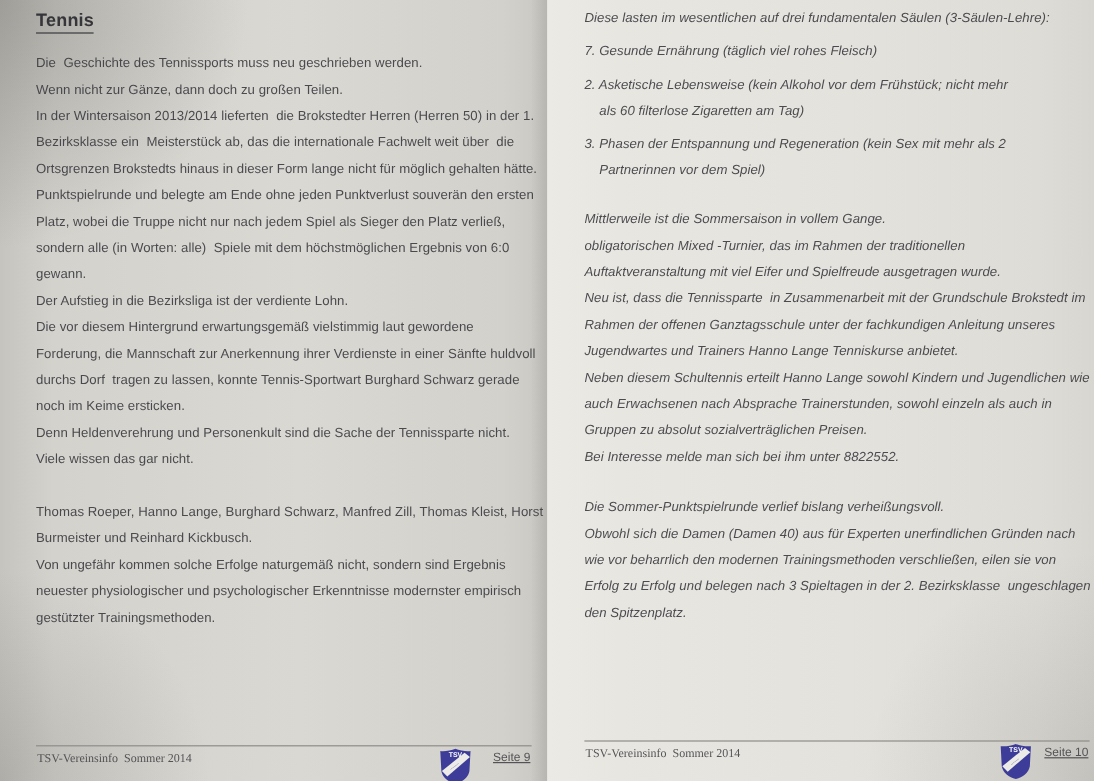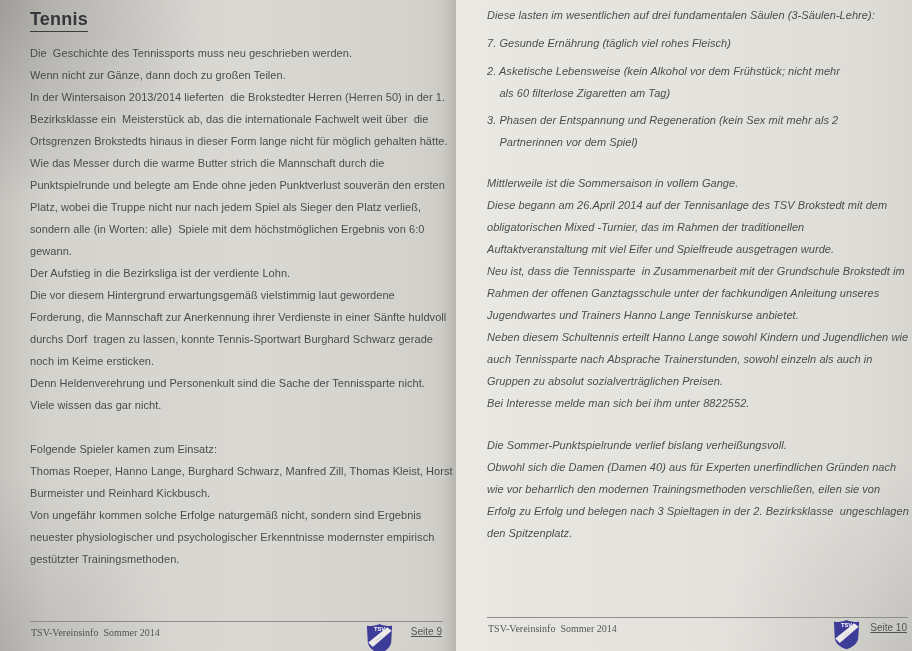--- a/index.html
+++ b/index.html
@@ -22,21 +22,21 @@
       radial-gradient(circle at 100% 100%, rgba(70,68,64,0.14), rgba(70,68,64,0) 24%),
       linear-gradient(to right, #eceae5 0px, #e8e6e1 60px, #e4e2dd 55%, #dedcd7 90%, #d8d6d1 100%);
   }
   
   .page-left::after {
     content:""; position:absolute; top:0; right:0; width:14px; height:100%;
     background:linear-gradient(to right, rgba(90,88,84,0), rgba(90,88,84,0.16));
   }
   .title {
     position:absolute; left:30px; top:9px;
-    font-size:18px; font-weight:bold; color:#35353a;
+    font-size:15px; font-weight:bold; color:#35353a;
     border-bottom:1.5px solid #3a3a3f; padding-bottom:1px; letter-spacing:0.2px;
   }
   .content { position:absolute; color:#3b3b40; font-size:11px; letter-spacing:0.05px; }
   .content-left  { left:30px; top:42px;  width:418px; }
   .content-right { left:31px; top:4px;   width:422px;font-style:italic; }
   .tline { line-height:22px; height:22px; white-space:pre; opacity:0.9; }
   
   .content-left  .para + .para { margin-top:22px; }
   .content-right .para-1 { margin-top:6px; }
   .content-right .para-2 { margin-top:6px; }
@@ -61,35 +61,33 @@
 
   <div class="page page-left">
     <div class="title">Tennis</div>
     <div class="content content-left">
         <div class="para para-0">
           <div class="tline">Die  Geschichte des Tennissports muss neu geschrieben werden.</div>
           <div class="tline">Wenn nicht zur Gänze, dann doch zu großen Teilen.</div>
           <div class="tline">In der Wintersaison 2013/2014 lieferten  die Brokstedter Herren (Herren 50) in der 1.</div>
           <div class="tline">Bezirksklasse ein  Meisterstück ab, das die internationale Fachwelt weit über  die</div>
           <div class="tline">Ortsgrenzen Brokstedts hinaus in dieser Form lange nicht für möglich gehalten hätte.</div>
-          <div class="tline">Wie das Messer durch die warme Butter strich die Mannschaft durch die</div>
           <div class="tline">Punktspielrunde und belegte am Ende ohne jeden Punktverlust souverän den ersten</div>
           <div class="tline">Platz, wobei die Truppe nicht nur nach jedem Spiel als Sieger den Platz verließ,</div>
           <div class="tline">sondern alle (in Worten: alle)  Spiele mit dem höchstmöglichen Ergebnis von 6:0</div>
           <div class="tline">gewann.</div>
           <div class="tline">Der Aufstieg in die Bezirksliga ist der verdiente Lohn.</div>
           <div class="tline">Die vor diesem Hintergrund erwartungsgemäß vielstimmig laut gewordene</div>
           <div class="tline">Forderung, die Mannschaft zur Anerkennung ihrer Verdienste in einer Sänfte huldvoll</div>
           <div class="tline">durchs Dorf  tragen zu lassen, konnte Tennis-Sportwart Burghard Schwarz gerade</div>
           <div class="tline">noch im Keime ersticken.</div>
           <div class="tline">Denn Heldenverehrung und Personenkult sind die Sache der Tennissparte nicht.</div>
           <div class="tline">Viele wissen das gar nicht.</div>
         </div>
         <div class="para para-1">
-          <div class="tline">Folgende Spieler kamen zum Einsatz:</div>
           <div class="tline">Thomas Roeper, Hanno Lange, Burghard Schwarz, Manfred Zill, Thomas Kleist, Horst</div>
           <div class="tline">Burmeister und Reinhard Kickbusch.</div>
           <div class="tline">Von ungefähr kommen solche Erfolge naturgemäß nicht, sondern sind Ergebnis</div>
           <div class="tline">neuester physiologischer und psychologischer Erkenntnisse modernster empirisch</div>
           <div class="tline">gestützter Trainingsmethoden.</div>
         </div>
       </div>
     <div class="footer footer-left">
       <span class="finfo">TSV-Vereinsinfo  Sommer 2014</span>
       <span class="flogo">
@@ -115,28 +113,27 @@
         <div class="para para-2">
           <div class="tline">2. Asketische Lebensweise (kein Alkohol vor dem Frühstück; nicht mehr</div>
           <div class="tline">    als 60 filterlose Zigaretten am Tag)</div>
         </div>
         <div class="para para-3">
           <div class="tline">3. Phasen der Entspannung und Regeneration (kein Sex mit mehr als 2</div>
           <div class="tline">    Partnerinnen vor dem Spiel)</div>
         </div>
         <div class="para para-4">
           <div class="tline">Mittlerweile ist die Sommersaison in vollem Gange.</div>
-          <div class="tline">Diese begann am 26.April 2014 auf der Tennisanlage des TSV Brokstedt mit dem</div>
           <div class="tline">obligatorischen Mixed -Turnier, das im Rahmen der traditionellen</div>
           <div class="tline">Auftaktveranstaltung mit viel Eifer und Spielfreude ausgetragen wurde.</div>
           <div class="tline">Neu ist, dass die Tennissparte  in Zusammenarbeit mit der Grundschule Brokstedt im</div>
           <div class="tline">Rahmen der offenen Ganztagsschule unter der fachkundigen Anleitung unseres</div>
           <div class="tline">Jugendwartes und Trainers Hanno Lange Tenniskurse anbietet.</div>
           <div class="tline">Neben diesem Schultennis erteilt Hanno Lange sowohl Kindern und Jugendlichen wie</div>
-          <div class="tline">auch Tennissparte nach Absprache Trainerstunden, sowohl einzeln als auch in</div>
+          <div class="tline">auch Erwachsenen nach Absprache Trainerstunden, sowohl einzeln als auch in</div>
           <div class="tline">Gruppen zu absolut sozialverträglichen Preisen.</div>
           <div class="tline">Bei Interesse melde man sich bei ihm unter 8822552.</div>
         </div>
         <div class="para para-5">
           <div class="tline">Die Sommer-Punktspielrunde verlief bislang verheißungsvoll.</div>
           <div class="tline">Obwohl sich die Damen (Damen 40) aus für Experten unerfindlichen Gründen nach</div>
           <div class="tline">wie vor beharrlich den modernen Trainingsmethoden verschließen, eilen sie von</div>
           <div class="tline">Erfolg zu Erfolg und belegen nach 3 Spieltagen in der 2. Bezirksklasse  ungeschlagen</div>
           <div class="tline">den Spitzenplatz.</div>
         </div>

